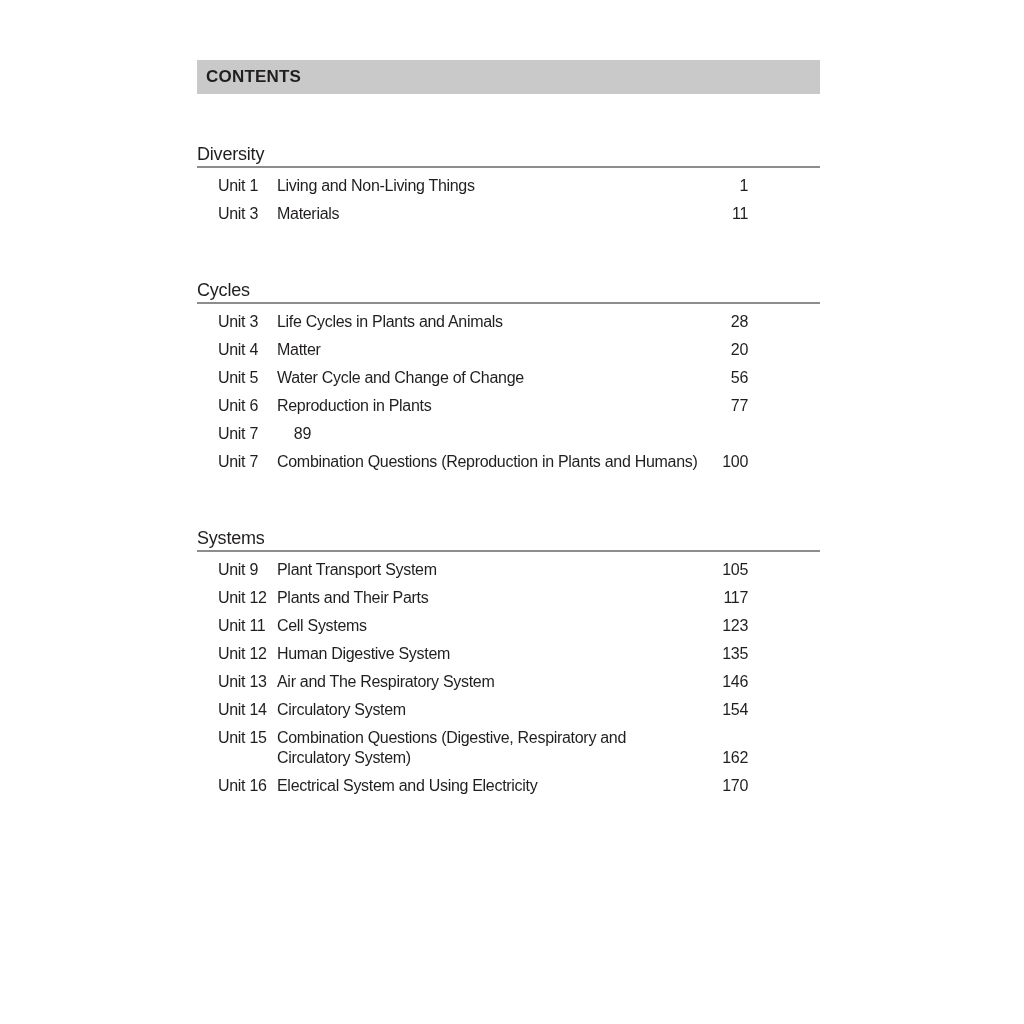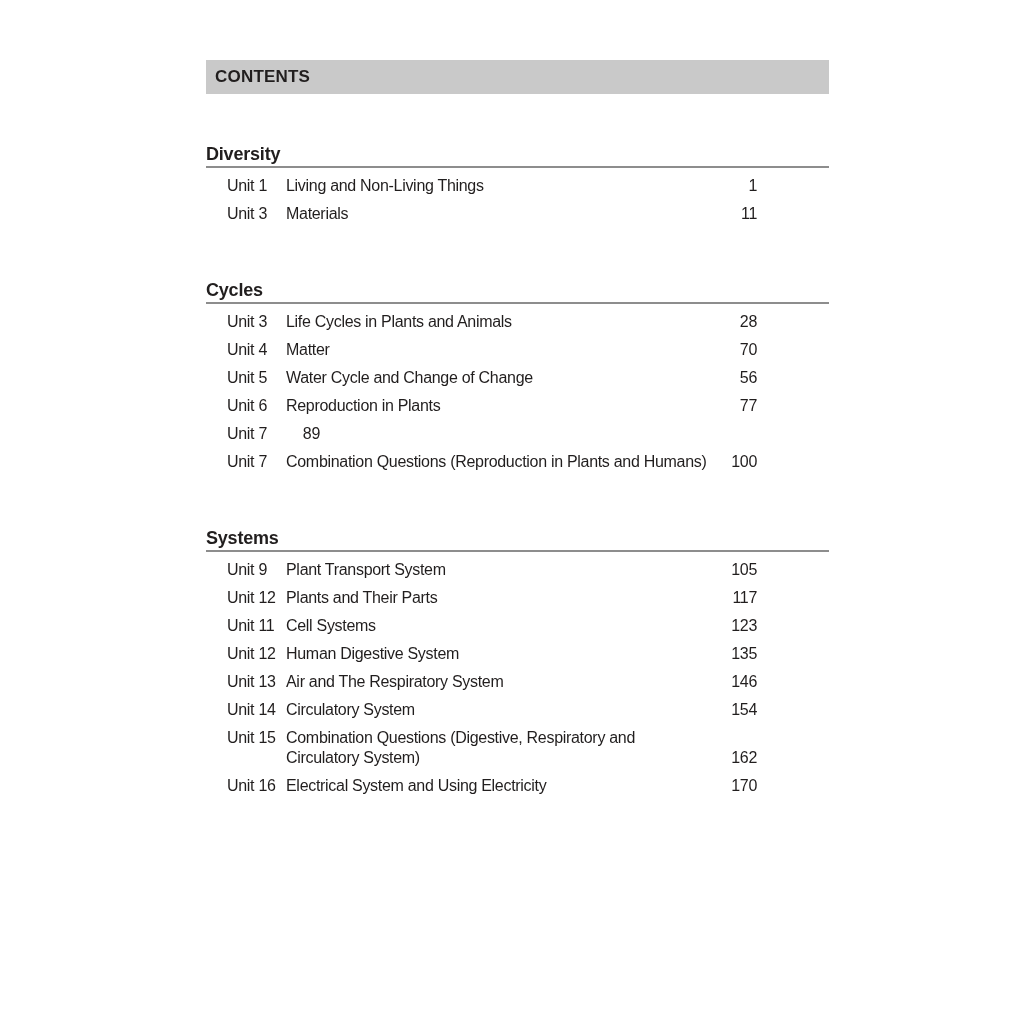--- a/index.html
+++ b/index.html
@@ -10,21 +10,21 @@
     width: 1024px;
     height: 1024px;
     background: #ffffff;
     font-family: "Liberation Sans", sans-serif;
     color: var(--text, #211e1e);
     position: relative;
     overflow: hidden;
   }
   .page {
     position: absolute;
-    left: 206px;
+    left: 197px;
     top: 60px;
     width: 623px;
   }
   .contents-bar {
     background: var(--header-bg, #c9c9c9);
     height: 34px;
     display: flex;
     align-items: center;
     padding-left: 9px;
     box-sizing: border-box;
@@ -37,21 +37,21 @@
   }
   .toc-section {
     margin-top: 50px;
   }
   .toc-section + .toc-section {
     margin-top: 56px;
   }
   .section-heading {
     margin: 0;
     font-size: 18px;
-    font-weight: bold;
+    font-weight: normal;
     letter-spacing: -0.2px;
     line-height: 20px;
     padding-bottom: 2px;
     border-bottom: 2px solid var(--rule, #8d8d8d);
   }
   .entry-row {
     display: flex;
     margin-top: 8px;
     padding-left: 21px;
     padding-right: 72px;
@@ -107,21 +107,21 @@
     <div class="entries">
   <div class="entry-row">
     <span class="entry-unit">Unit 3</span>
     <span class="entry-title">Life Cycles in Plants and Animals</span>
     <span class="entry-page">28</span>
   </div>
 
   <div class="entry-row">
     <span class="entry-unit">Unit 4</span>
     <span class="entry-title">Matter</span>
-    <span class="entry-page">70</span>
+    <span class="entry-page">20</span>
   </div>
 
   <div class="entry-row">
     <span class="entry-unit">Unit 5</span>
     <span class="entry-title">Water Cycle and Change of Change</span>
     <span class="entry-page">56</span>
   </div>
 
   <div class="entry-row">
     <span class="entry-unit">Unit 6</span>

